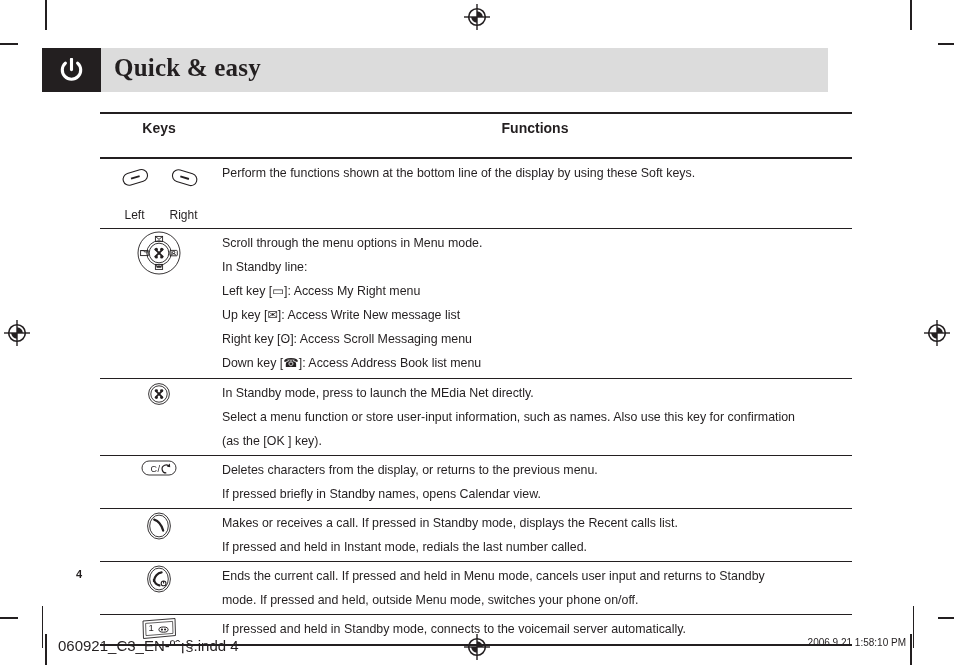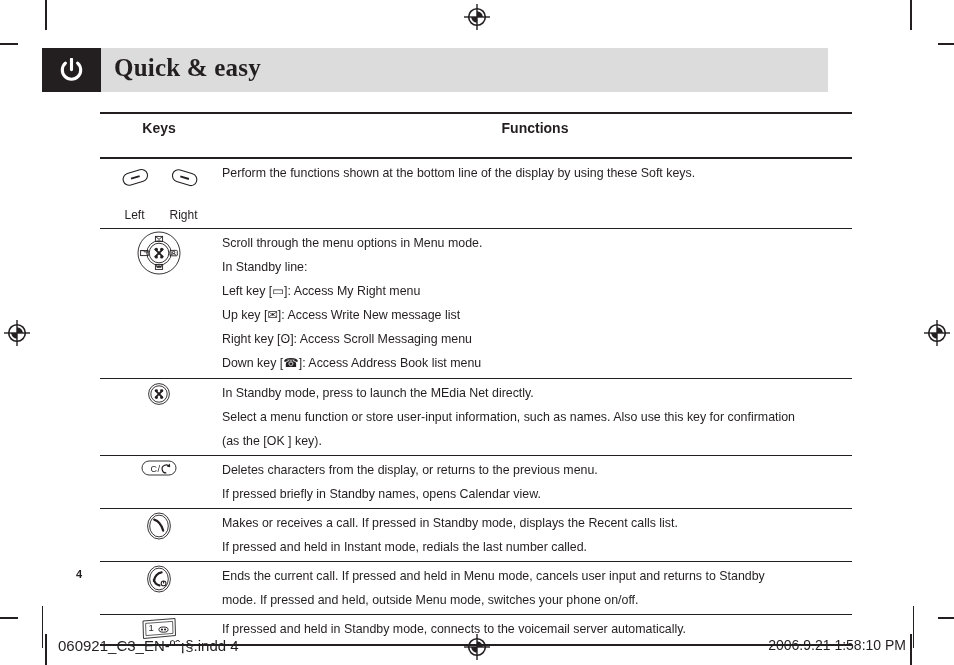--- a/index.html
+++ b/index.html
@@ -120,21 +120,21 @@
     left: 58px;
     top: 637px;
     font-size: 15px;
     color: #231f20;
     white-space: nowrap;
   }
   #footer-timestamp {
     position: absolute;
     right: 48px;
     top: 637px;
-    font-size: 14px;
+    font-size: 10px;
     color: #231f20;
     white-space: nowrap;
   }
 </style>
 </head>
 <body>
 
 <div class="cropmark" style="left:45px;  top:0px;   width:1.6px; height:30px;"></div>
 <div class="cropmark" style="left:0px;   top:43px;  width:18px;  height:1.6px;"></div>
 <div class="cropmark" style="left:910px; top:0px;   width:1.6px; height:30px;"></div>

